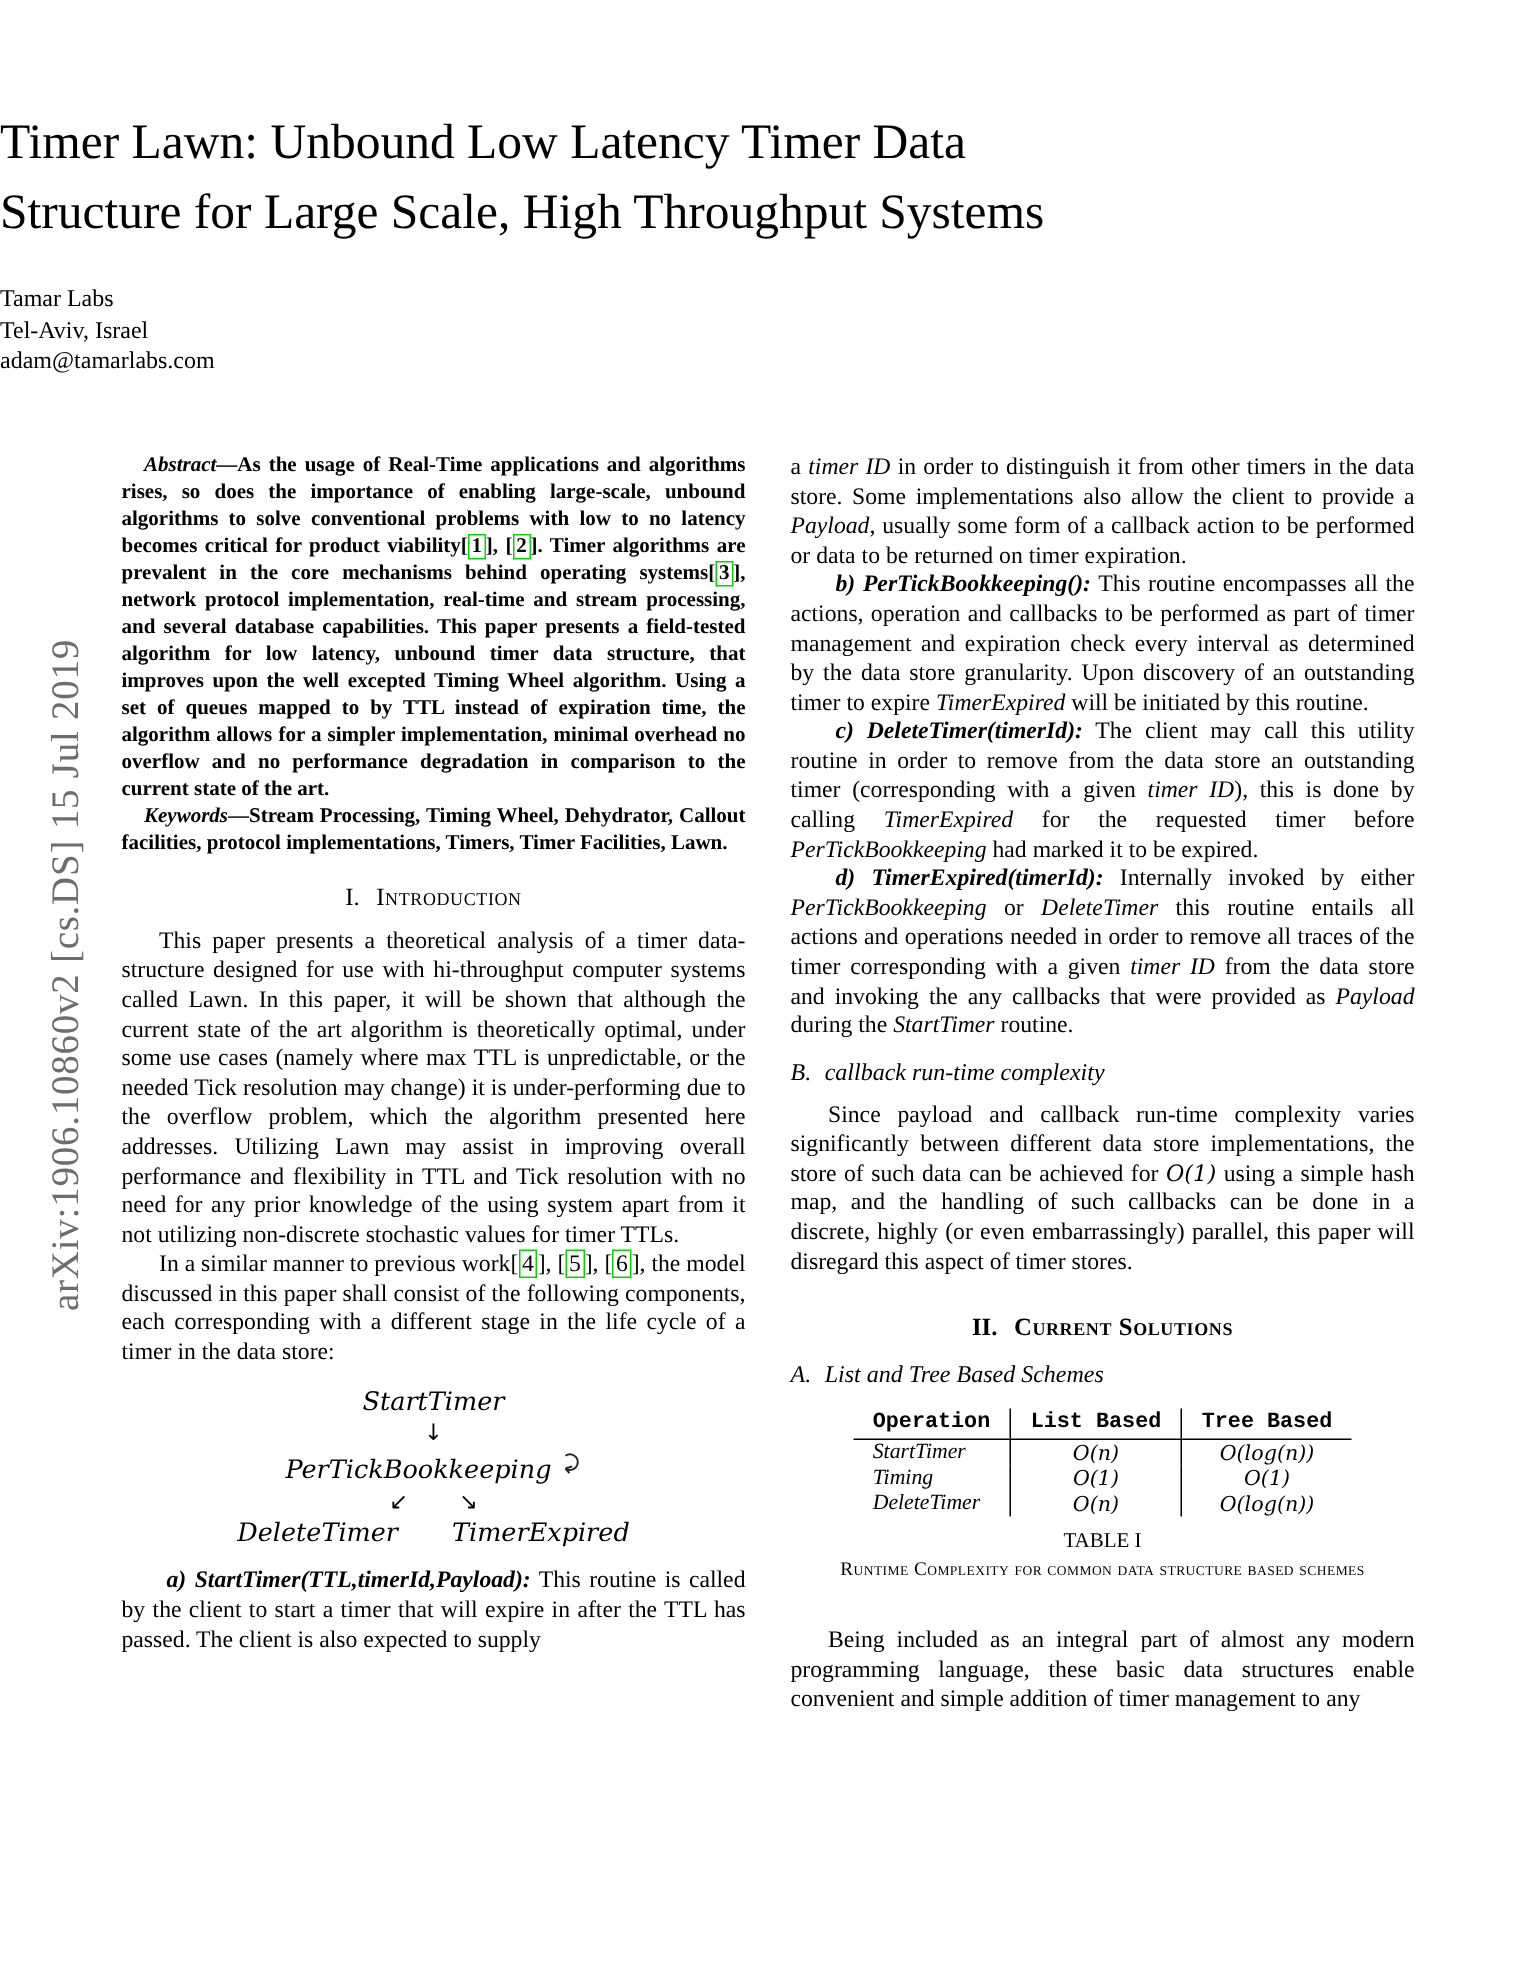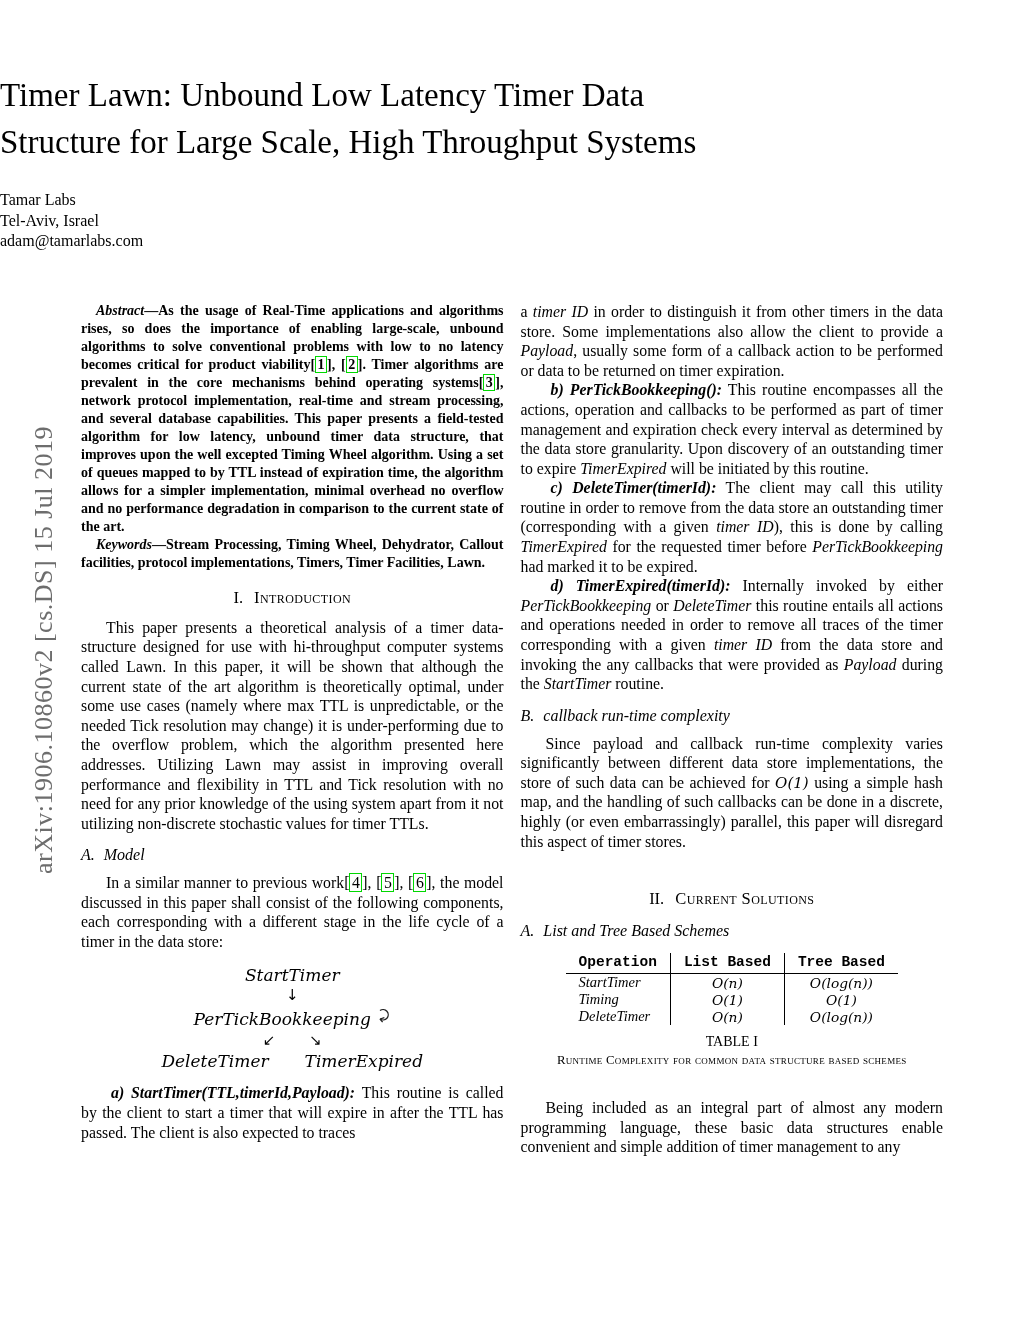--- a/index.html
+++ b/index.html
@@ -16,21 +16,21 @@
     white-space:nowrap;
     font-size:26px; color:#6d6d6d; letter-spacing:0.5px;
   }
   
   .header { padding-top:72px; }
   .title { font-size:33px; line-height:1.42; font-weight:400; }
   .author { margin-top:25px; font-size:17px; font-variant:small-caps; letter-spacing:0.6px; }
   .affil { margin-top:24px; font-size:16px; line-height:1.3; }
   
   .columns {
-    display:flex; gap:17px; margin:50px 81px 0 81px;
+    display:flex; gap:30px; margin:50px 81px 0 81px;
     text-align:justify; hyphens:none;
   }
   .col { flex:1; min-width:0; }
   .para { font-size:15.8px; line-height:1.24; text-indent:25px; margin:0; }
   .para.noindent { text-indent:0; }
   .para.itempara { text-indent:30px; }
   .abs { font-size:14px; line-height:1.285; font-weight:700; text-indent:15px; margin:0; }
   
   .s-r {}
   .s-i { font-style:italic; }
@@ -87,23 +87,20 @@
 
       <p class="abs"><span class="s-bi">Abstract</span><span class="s-r">—As the usage of Real-Time applications and algorithms rises, so does the importance of enabling large-scale, unbound algorithms to solve conventional problems with low to no latency becomes critical for product viability[</span><span class="s-cite">1</span><span class="s-r">], [</span><span class="s-cite">2</span><span class="s-r">]. Timer algorithms are prevalent in the core mechanisms behind operating systems[</span><span class="s-cite">3</span><span class="s-r">], network protocol implementation, real-time and stream processing, and several database capabilities. This paper presents a field-tested algorithm for low latency, unbound timer data structure, that improves upon the well excepted Timing Wheel algorithm. Using a set of queues mapped to by TTL instead of expiration time, the algorithm allows for a simpler implementation, minimal overhead no overflow and no performance degradation in comparison to the current state of the art.</span></p>
       <p class="abs"><span class="s-bi">Keywords</span><span class="s-r">—Stream Processing, Timing Wheel, Dehydrator, Callout facilities, protocol implementations, Timers, Timer Facilities, Lawn.</span></p>
 
       <div class="section-head">
         <span class="num">I.</span><span class="sc">Introduction</span>
       </div>
 
       <p class="para"><span class="s-r">This paper presents a theoretical analysis of a timer data-structure designed for use with hi-throughput computer systems called Lawn. In this paper, it will be shown that although the current state of the art algorithm is theoretically optimal, under some use cases (namely where max TTL is unpredictable, or the needed Tick resolution may change) it is under-performing due to the overflow problem, which the algorithm presented here addresses. Utilizing Lawn may assist in improving overall performance and flexibility in TTL and Tick resolution with no need for any prior knowledge of the using system apart from it not utilizing non-discrete stochastic values for timer TTLs.</span></p>
 
-      <div class="subsection-head">
-        <span class="num">A.</span><span>Model</span>
-      </div>
 
       <p class="para"><span class="s-r">In a similar manner to previous work[</span><span class="s-cite">4</span><span class="s-r">], [</span><span class="s-cite">5</span><span class="s-r">], [</span><span class="s-cite">6</span><span class="s-r">], the model discussed in this paper shall consist of the following components, each corresponding with a different stage in the life cycle of a timer in the data store:</span></p>
 
       <div class="diagram">
         <div class="diag-line">StartTimer</div>
         <div class="diag-arrow">↓</div>
         <div class="diag-line">
           <span>PerTickBookkeeping</span><svg class="loop-svg" width="15" height="17" viewBox="0 0 15 17">
               <path d="M4 4.5 A5.2 5.2 0 1 1 4 13" fill="none" stroke="#222" stroke-width="1.3"></path>
               <path d="M4 13 L8.4 11.6 M4 13 L6.6 16.1" fill="none" stroke="#222" stroke-width="1.3"></path>
@@ -112,37 +109,37 @@
         <div class="diag-arrows-split">
           <span class="diag-arrow">↙</span>
           <span class="diag-arrow">↘</span>
         </div>
         <div class="diag-bottom">
           <span>DeleteTimer</span>
           <span>TimerExpired</span>
         </div>
       </div>
 
-      <p class="para itempara"><span class="s-bi">a) StartTimer(TTL,timerId,Payload):</span><span class="s-r"> This routine is called by the client to start a timer that will expire in after the TTL has passed. The client is also expected to traces</span></p>
+      <p class="para itempara"><span class="s-bi">a) StartTimer(TTL,timerId,Payload):</span><span class="s-r"> This routine is called by the client to start a timer that will expire in after the TTL has passed. The client is also expected to supply</span></p>
     </div>
 
     <div class="col">
 
       <p class="para noindent gap-cont"><span class="s-r">a </span><span class="s-i">timer ID</span><span class="s-r"> in order to distinguish it from other timers in the data store. Some implementations also allow the client to provide a </span><span class="s-i">Payload</span><span class="s-r">, usually some form of a callback action to be performed or data to be returned on timer expiration.</span></p>
       <p class="para itempara"><span class="s-bi">b) PerTickBookkeeping():</span><span class="s-r"> This routine encompasses all the actions, operation and callbacks to be performed as part of timer management and expiration check every interval as determined by the data store granularity. Upon discovery of an outstanding timer to expire </span><span class="s-i">TimerExpired</span><span class="s-r"> will be initiated by this routine.</span></p>
       <p class="para itempara"><span class="s-bi">c) DeleteTimer(timerId):</span><span class="s-r"> The client may call this utility routine in order to remove from the data store an outstanding timer (corresponding with a given </span><span class="s-i">timer ID</span><span class="s-r">), this is done by calling </span><span class="s-i">TimerExpired</span><span class="s-r"> for the requested timer before </span><span class="s-i">PerTickBookkeeping</span><span class="s-r"> had marked it to be expired.</span></p>
       <p class="para itempara"><span class="s-bi">d) TimerExpired(timerId):</span><span class="s-r"> Internally invoked by either </span><span class="s-i">PerTickBookkeeping</span><span class="s-r"> or </span><span class="s-i">DeleteTimer</span><span class="s-r"> this routine entails all actions and operations needed in order to remove all traces of the timer corresponding with a given </span><span class="s-i">timer ID</span><span class="s-r"> from the data store and invoking the any callbacks that were provided as </span><span class="s-i">Payload</span><span class="s-r"> during the </span><span class="s-i">StartTimer</span><span class="s-r"> routine.</span></p>
 
       <div class="subsection-head">
         <span class="num">B.</span><span>callback run-time complexity</span>
       </div>
 
       <p class="para"><span class="s-r">Since payload and callback run-time complexity varies significantly between different data store implementations, the store of such data can be achieved for </span><span class="s-m">O(1)</span><span class="s-r"> using a simple hash map, and the handling of such callbacks can be done in a discrete, highly (or even embarrassingly) parallel, this paper will disregard this aspect of timer stores.</span></p>
 
-      <div class="section-head" style="margin-top:38px;">
+      <div class="section-head" style="margin-top:24px;font-weight:bold;">
         <span class="num">II.</span><span class="sc">Current Solutions</span>
       </div>
 
       <div class="subsection-head">
         <span class="num">A.</span><span>List and Tree Based Schemes</span>
       </div>
 
       <table class="cmp-table">
         <thead>
           <tr>

